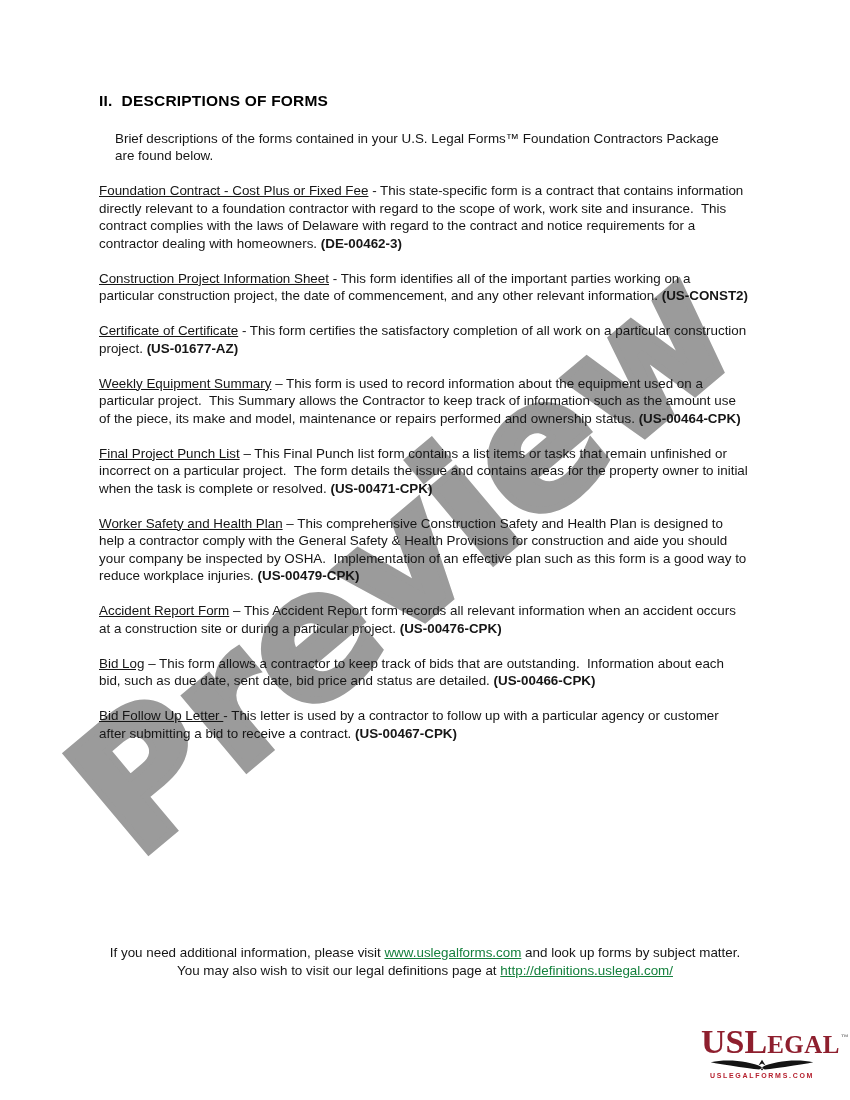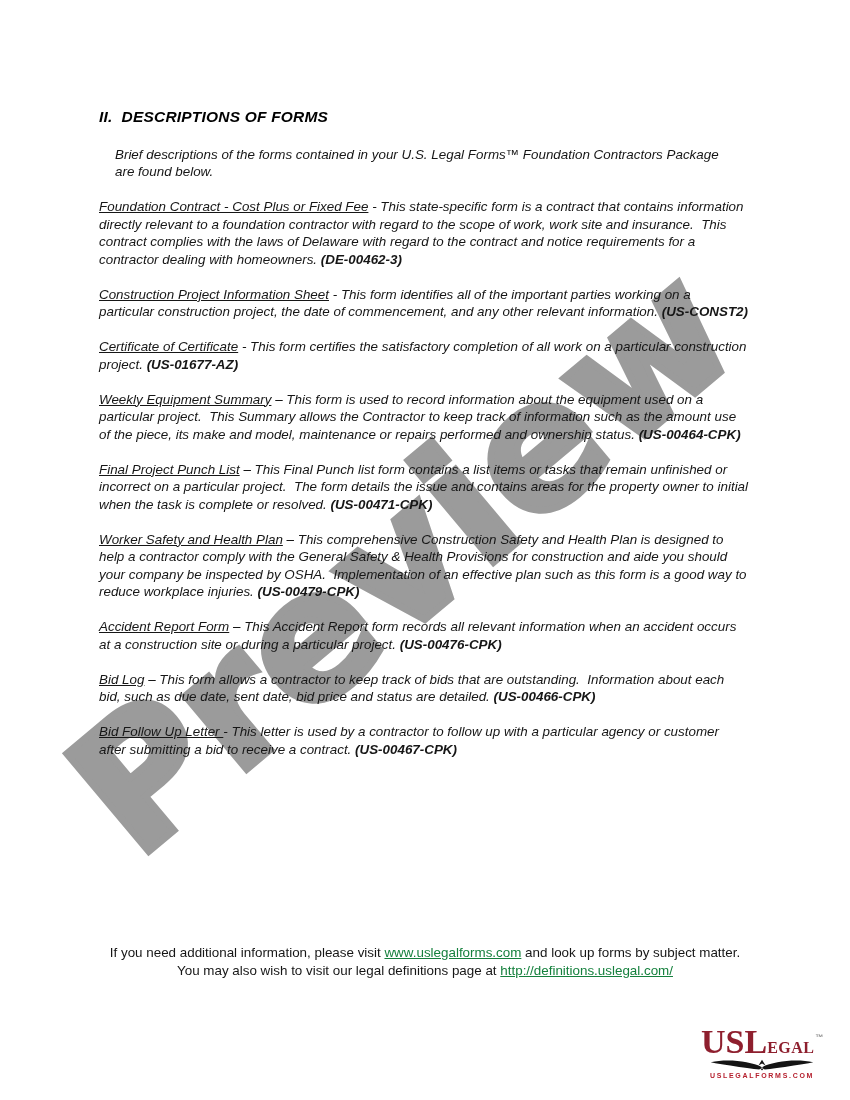--- a/index.html
+++ b/index.html
@@ -20,27 +20,26 @@
     font-size:175px;
     color:#9b9b9b;
     -webkit-text-stroke:7px #9b9b9b;
     letter-spacing:1px;
     white-space:nowrap;
     z-index:0;
     user-select:none;
   }
   .content {
     position:absolute;
-    left:99px; top:108px;
+    left:99px; top:92px;
     width:650px;
     z-index:1;
     color:#161616;
     font-size:13.4px;
     line-height:17.5px;
-    font-style:italic;
   }
   .doc-heading {
     font-size:15.5px;
     font-weight:bold;
     color:#000;
     margin:0 0 20px 0;
     white-space:pre-wrap;
     letter-spacing:0.2px;
   }
   .para { margin:16px; white-space:pre-wrap; }
@@ -66,21 +65,21 @@
     text-align:center;
     z-index:1;
   }
   .wordmark {
     font-family:"Liberation Serif", serif;
     font-weight:bold;
     line-height:1;
     white-space:nowrap;
   }
   .wm-big { font-size:34px; }
-  .wm-small { font-size:16px; letter-spacing:0.5px; }
+  .wm-small { font-size:25px; letter-spacing:0.5px; }
   .wm-tm {
     font-family:"Liberation Sans", sans-serif;
     font-size:8px;
     color:#888;
     vertical-align:13px;
     margin-left:1px;
   }
   .eagle { display:block; margin:-1px auto 0; width:106px; height:13px; }
   .site {
     font-size:7px;

